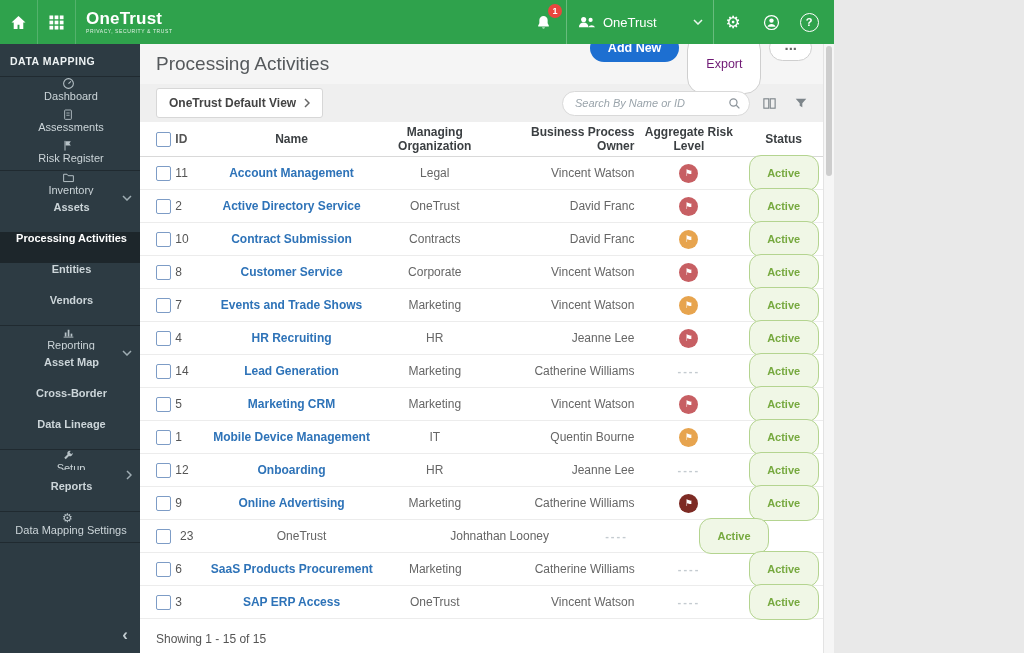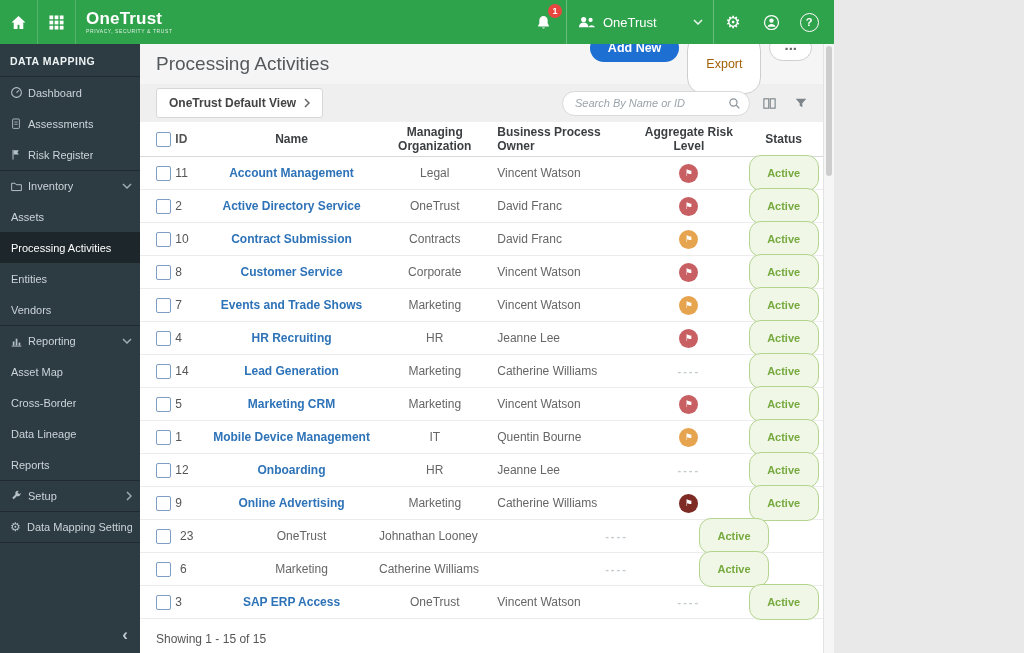--- a/index.html
+++ b/index.html
@@ -21,59 +21,59 @@
   .org-sel .chev{margin-left:auto;opacity:.9;}
   .glyph{line-height:1;}
   .g-gear{font-size:17px;}
   .help-circle{width:17px;height:17px;border:1.4px solid #fff;border-radius:50%;font-size:11px;font-weight:bold;display:flex;align-items:center;justify-content:center;}
   .ic{display:inline-flex;align-items:center;justify-content:center;line-height:0;}
   .tb-last{margin-right:6px;}
 
   
   .sidebar{position:absolute;top:44px;left:0;bottom:0;width:140px;background:var(--sidebar-bg,#2d3b43);color:#ccd5d9;z-index:4;}
   .sb-header{padding:11px 10px 9px 10px;font-size:10.5px;font-weight:bold;letter-spacing:.5px;color:#eef3f4;border-bottom:1px solid rgba(0,0,0,.28);}
-  .sb-item{display:flex;align-items:center;height:31px;padding:0 8px 0 10px;font-size:11px;cursor:pointer;box-sizing:border-box;}
+  .sb-item{display:flex;align-items:center;height:31px;padding:0 8px 0 10px;font-size:11px;cursor:pointer;box-sizing:border-box;flex-direction:column;}
   .sb-item .sb-ic{width:18px;display:inline-flex;align-items:center;color:#b7c2c7;line-height:0;}
   .sb-ic .glyph{font-size:12px;}
   .sb-item .sb-label{white-space:nowrap;overflow:hidden;}
   .sb-item .sb-chev{margin-left:auto;color:#9fadb3;line-height:0;}
-  .sb-item.sub{padding-left:11px;}
+  .sb-item.sub{padding-left:11px;font-weight:bold;}
   .sb-item.selected{background:var(--sidebar-selected,#1d262b);color:#fff;}
   .sb-item.divider{border-top:1px solid rgba(0,0,0,.28);}
   .sb-nav::after{content:"";display:block;border-top:1px solid rgba(0,0,0,.28);}
   .sb-collapse{position:absolute;bottom:8px;right:12px;font-size:17px;font-weight:bold;color:#c3cdd1;cursor:pointer;}
 
   
   .main{position:absolute;top:44px;left:140px;right:10px;bottom:0;background:#fff;overflow:hidden;}
   .page-header{height:40px;background:#f5f5f5;display:flex;align-items:center;padding:0 12px 0 16px;}
   .page-title{margin:0;font-size:19px;font-weight:normal;color:#55595c;}
   .ph-actions{margin-left:auto;display:flex;align-items:flex-start;gap:8px;}
   .btn-primary{background:var(--accent-blue,#1d6fd1);color:#fff;border:none;border-radius:16px;padding:7px 18px;font-size:12.5px;font-weight:bold;font-family:inherit;cursor:pointer;}
-  .btn-secondary{background:#fff;color:#a16207;border:1px solid #cfcfcf;border-radius:16px;padding:22px 18px;font-size:12.5px;font-family:inherit;cursor:pointer;}
+  .btn-secondary{background:#fff;color:#701a75;border:1px solid #cfcfcf;border-radius:16px;padding:22px 18px;font-size:12.5px;font-family:inherit;cursor:pointer;}
   .btn-more{background:#fff;color:#666;border:1px solid #cfcfcf;border-radius:16px;padding:2px 14px 8px 14px;font-size:15px;font-weight:bold;font-family:inherit;cursor:pointer;line-height:1;}
 
   .toolbar{height:38px;background:#efefef;display:flex;align-items:center;padding:0 10px 0 16px;}
   .view-btn{background:#fff;border:1px solid #d7d7d7;border-radius:3px;padding:7px 12px;font-size:12px;font-weight:bold;color:#444;font-family:inherit;display:flex;align-items:center;gap:8px;cursor:pointer;}
   .view-btn .vchev{color:#666;}
   .tbr{margin-left:auto;display:flex;align-items:center;gap:6px;justify-content:flex-end;}
   .search{position:relative;}
   .search-input{width:188px;height:25px;border:1px solid #d9d9d9;border-radius:13px;background:#fff;padding:0 28px 0 12px;font-size:11px;font-family:inherit;color:#444;box-sizing:border-box;outline:none;}
   .search-input::placeholder{font-style:italic;color:#9aa4ab;}
   .s-ic{position:absolute;right:9px;top:6px;color:#8a9299;}
   .icon-btn{background:transparent;border:none;color:#7d858a;width:26px;height:26px;display:flex;align-items:center;justify-content:center;cursor:pointer;padding:0;}
 
   
   .thead,.trow{display:flex;align-items:center;}
   .thead{height:34px;border-bottom:1px solid #d9d9d9;font-size:12px;font-weight:bold;color:#3b3f42;}
   .trow{height:32px;border-bottom:1px solid #ececec;font-size:12px;color:#666;}
   .c-check{width:40px;display:flex;align-items:center;padding-left:16px;box-sizing:border-box;}
   .c-id{width:44px;text-align:left;}
   .c-name{width:200px;text-align:center;}
   .c-org{width:155px;text-align:center;}
-  .c-owner{width:170px;text-align:left;}
+  .c-owner{width:170px;text-align:right;}
   .c-risk{width:135px;text-align:center;}
   .c-status{width:100px;text-align:center;}
   .checkbox{width:13px;height:13px;border:1px solid #7d9cc6;border-radius:2px;background:#fff;display:inline-block;cursor:pointer;}
   .row-link{color:var(--link-blue,#2e73b8);font-weight:bold;text-decoration:none;cursor:pointer;white-space:nowrap;font-size:12px;}
   .c-id{color:#555;}
   .risk-flag{display:inline-block;width:19px;height:19px;border-radius:50%;color:#fff;font-size:9px;line-height:19px;text-align:center;}
   .risk-none{color:#c4cbd0;font-weight:bold;letter-spacing:2px;font-size:11px;}
   .status-pill{display:inline-block;min-width:44px;padding:11px 12px;border-radius:12px;background:var(--active-bg,#f0f7e6);border:1px solid var(--active-border,#b4d490);color:var(--active-text,#76a93f);font-size:11px;font-weight:bold;}
   .tfoot{padding:13px 16px;font-size:12px;color:#555;}
 
@@ -226,33 +226,33 @@
         </div>
         <div class="sb-item sub">
           <span class="sb-label">Asset Map</span>
         </div>
         <div class="sb-item sub">
           <span class="sb-label">Cross-Border</span>
         </div>
         <div class="sb-item sub">
           <span class="sb-label">Data Lineage</span>
         </div>
-        <div class="sb-item sub">
-          <span class="sb-label">Reports</span>
-        </div>
         <div class="sb-item divider">
           <span class="sb-ic">
             <svg viewBox="0 0 16 16" width="12" height="12">
               <path d="M14.2 4.6a3.6 3.6 0 0 1-4.9 3.4L5 12.3 3 10.3l4.3-4.3A3.6 3.6 0 0 1 11.8 1.2L9.9 3.1l2.4 2.4 1.9-1.9z" fill="currentColor"></path>
             </svg>
           </span>
           <span class="sb-label">Setup</span>
           <span class="sb-chev"><svg viewBox="0 0 6 10" width="6" height="10">
               <path d="M1 1l4 4-4 4" stroke="currentColor" stroke-width="1.5" fill="none"></path>
             </svg></span>
+        </div>
+        <div class="sb-item sub">
+          <span class="sb-label">Reports</span>
         </div>
         <div class="sb-item divider">
           <span class="sb-ic">
             <span class="glyph">⚙</span>
           </span>
           <span class="sb-label">Data Mapping Settings</span>
         </div>
       </nav>
     <div class="sb-collapse">‹</div>
   </aside>
@@ -446,20 +446,21 @@
           <span class="c-org">OneTrust</span>
           <span class="c-owner">Johnathan Looney</span>
           <span class="c-risk"><span class="risk-none">----</span></span>
           <span class="c-status"><span class="status-pill">Active</span></span>
         </div>
         <div class="trow">
           <span class="c-check">
             <span class="checkbox"></span>
           </span>
           <span class="c-id">6</span>
+          <span class="c-name"><a class="row-link">SaaS Products Procurement</a></span>
           <span class="c-org">Marketing</span>
           <span class="c-owner">Catherine Williams</span>
           <span class="c-risk"><span class="risk-none">----</span></span>
           <span class="c-status"><span class="status-pill">Active</span></span>
         </div>
         <div class="trow">
           <span class="c-check">
             <span class="checkbox"></span>
           </span>
           <span class="c-id">3</span>

